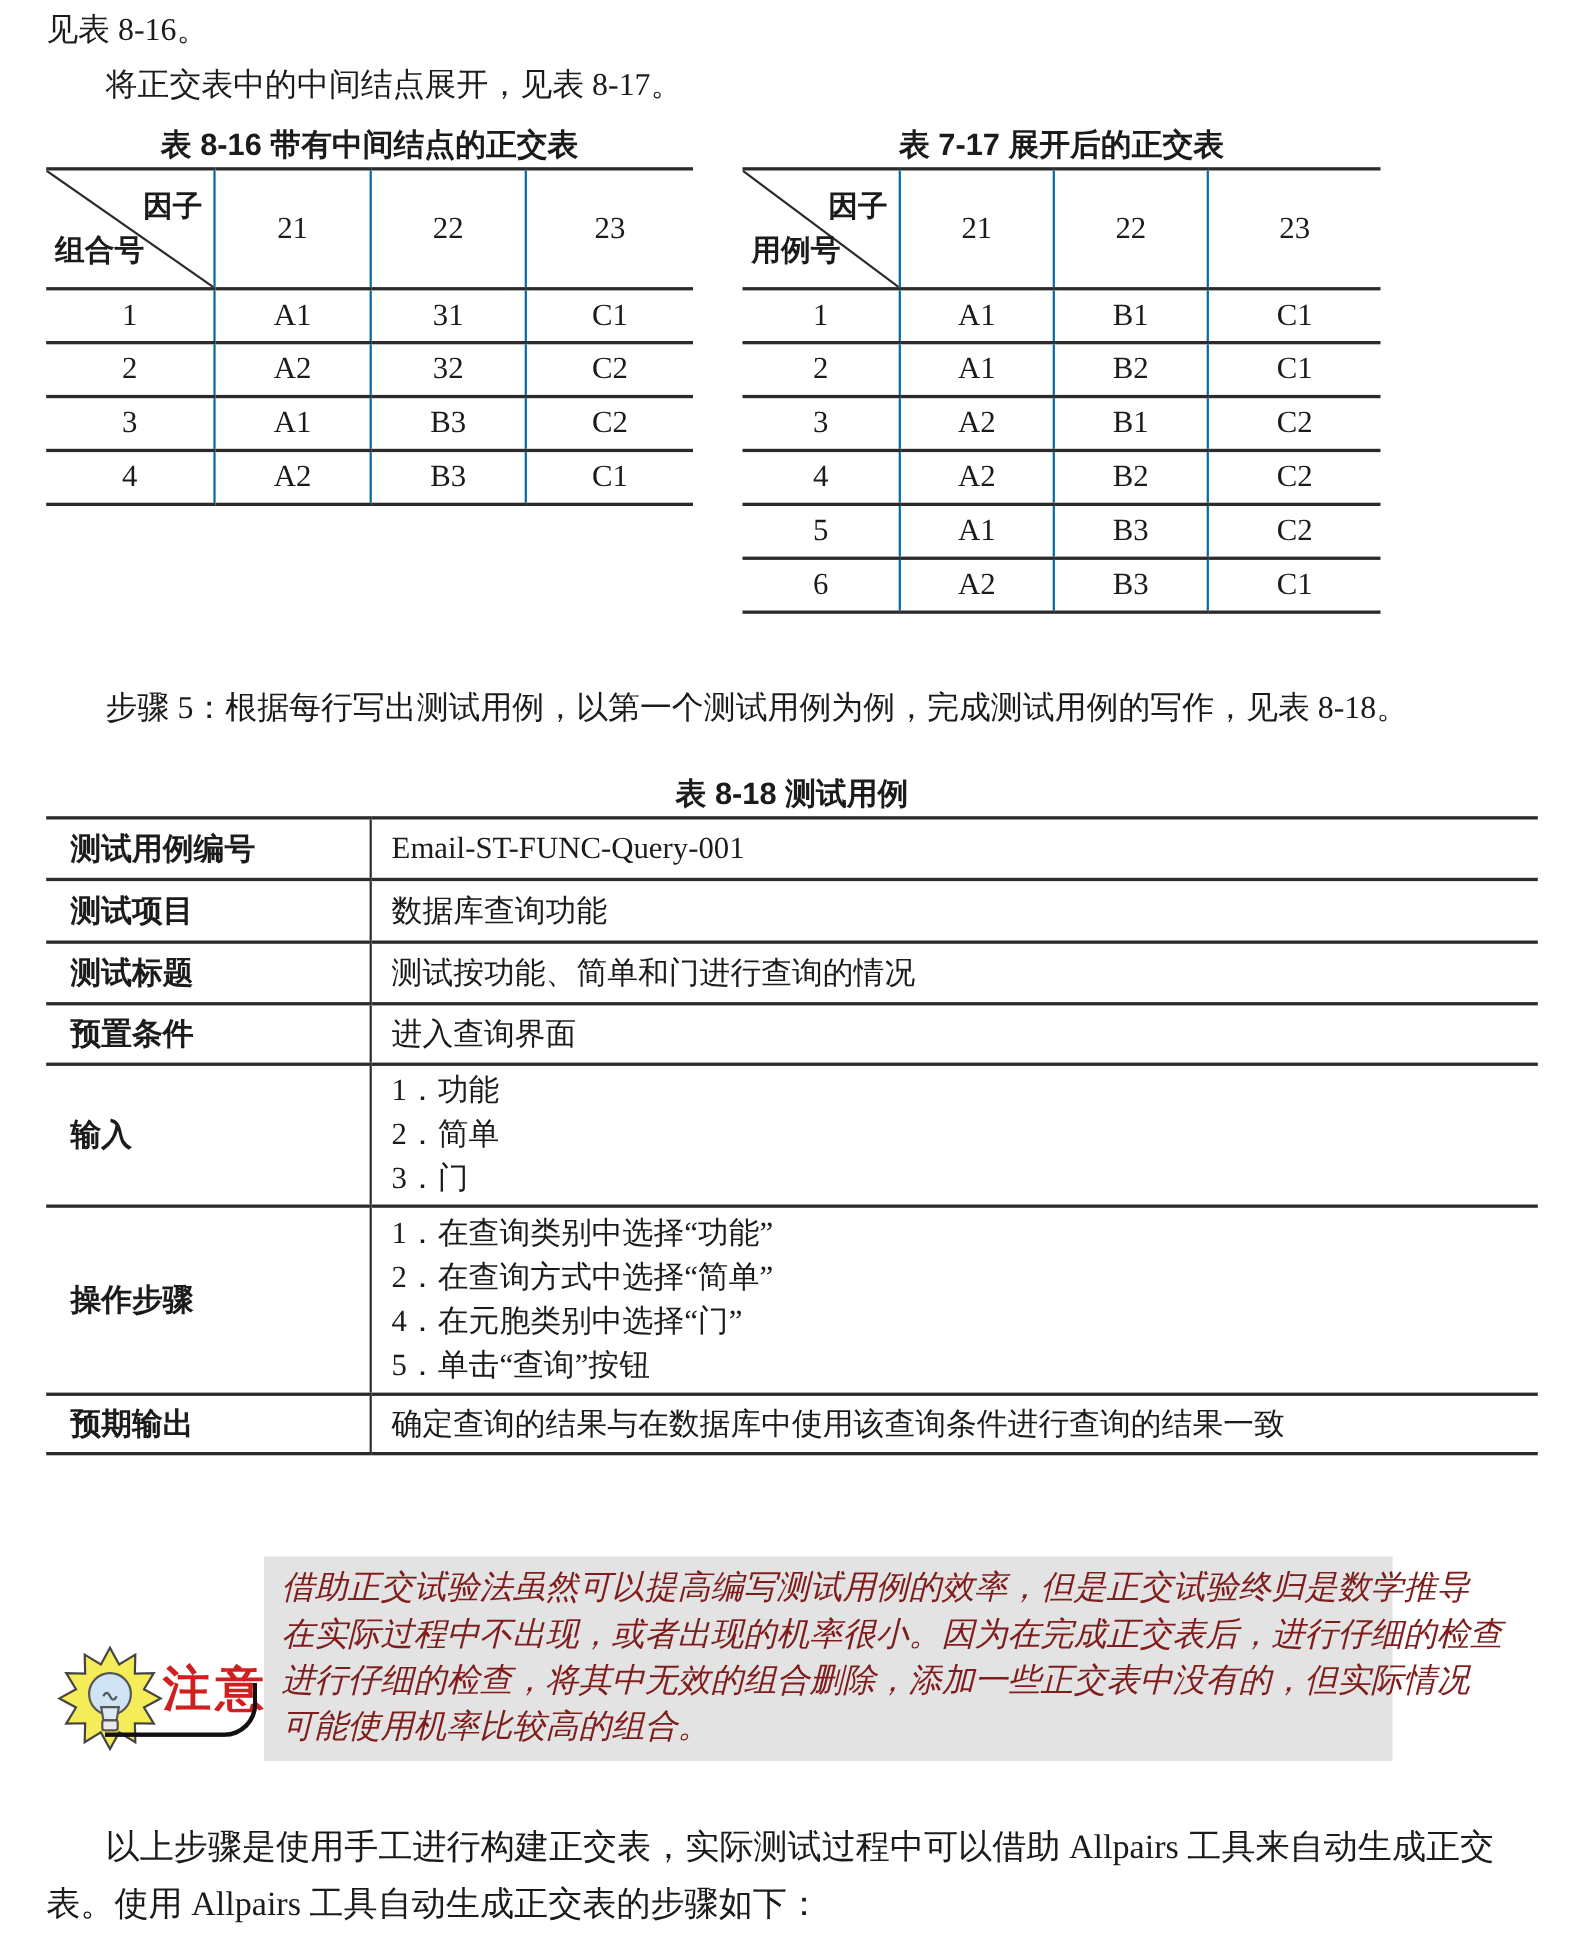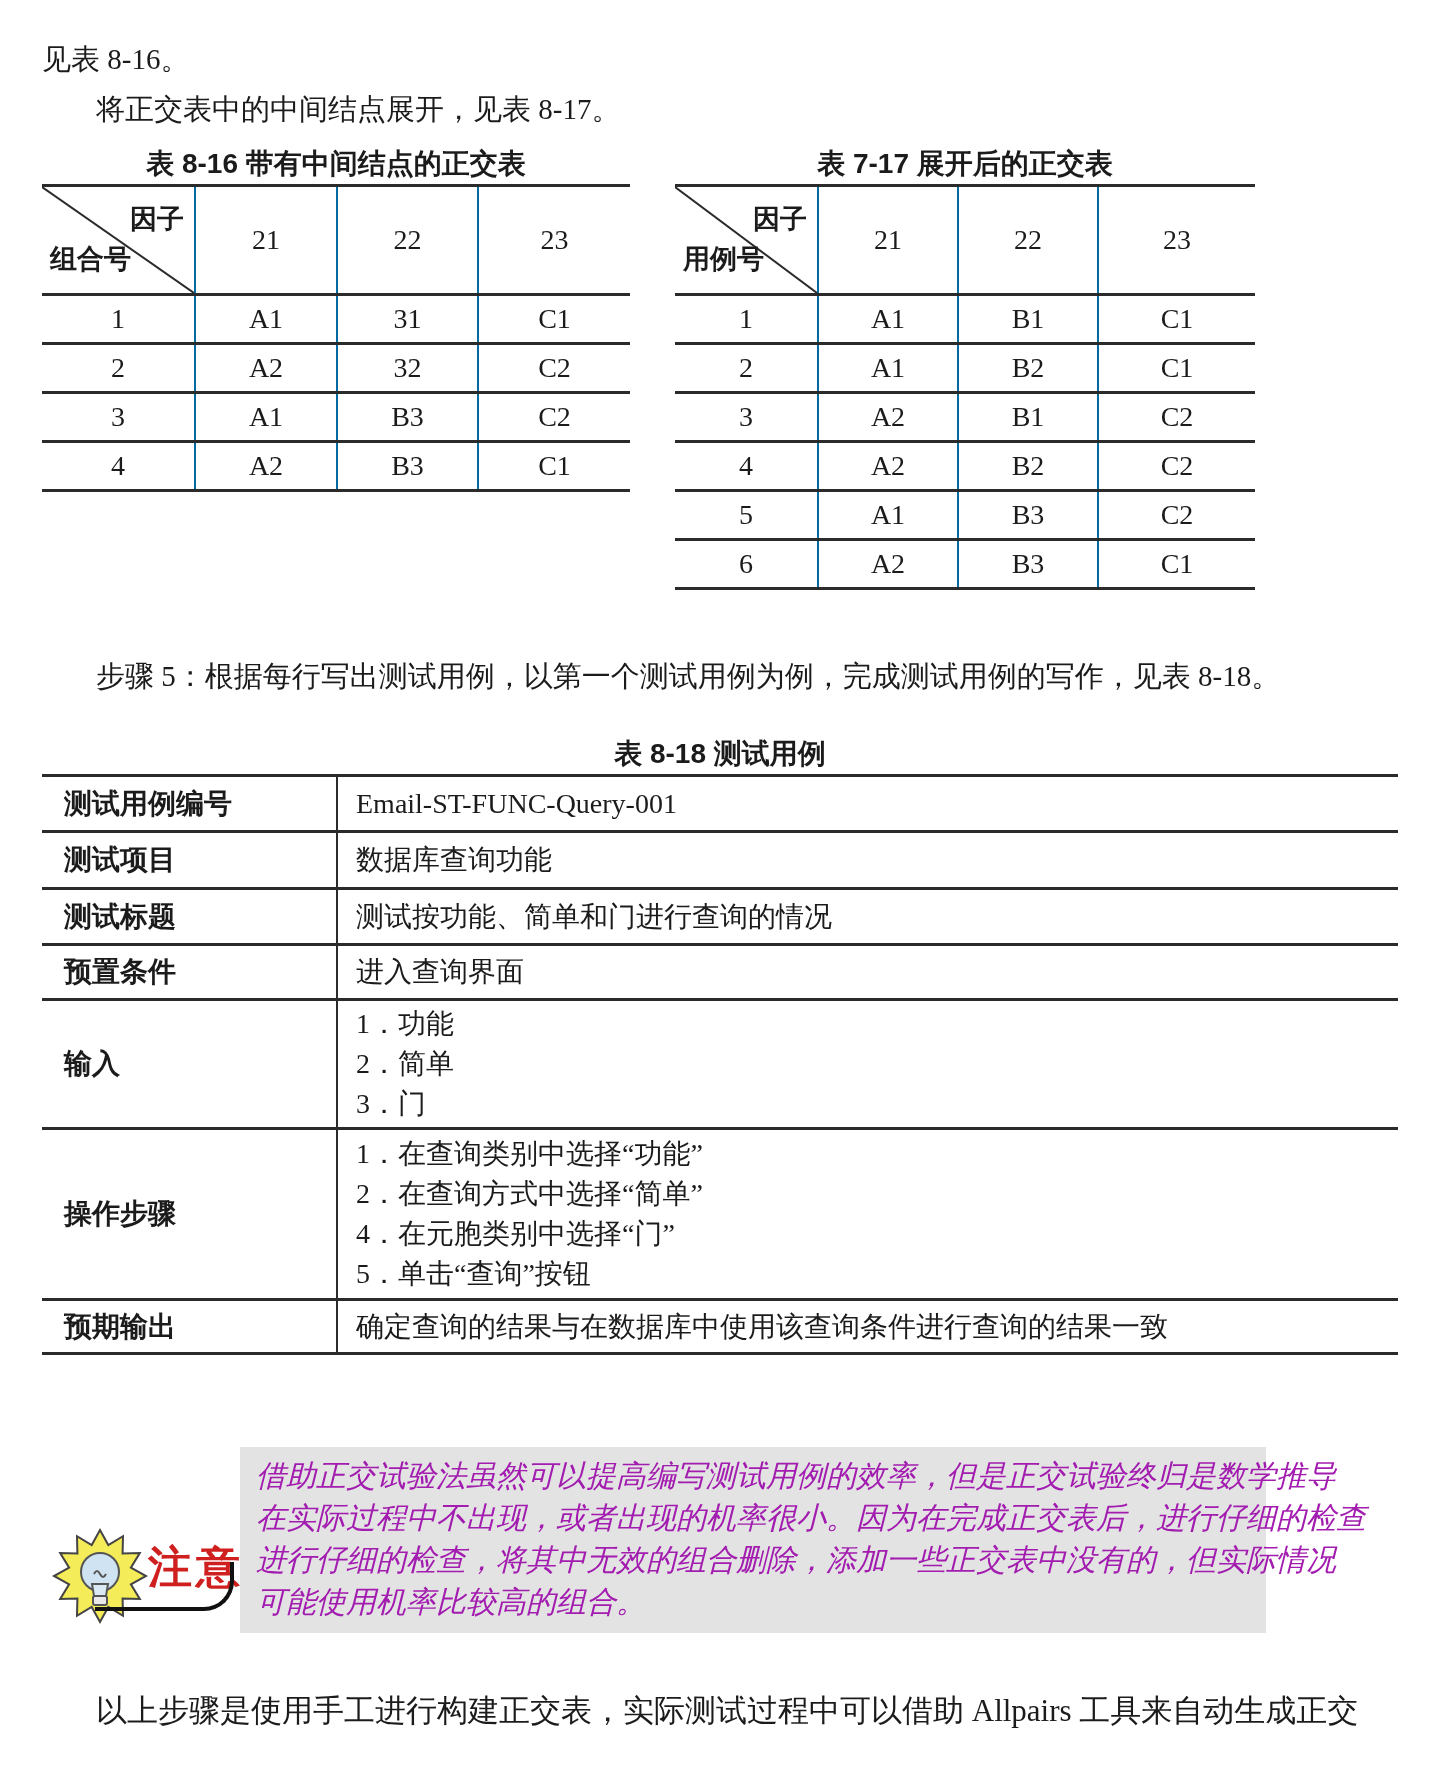--- a/index.html
+++ b/index.html
@@ -1,21 +1,21 @@
 <!DOCTYPE html>
 <html><head>
 <meta charset="utf-8">
 <style>
   html,body{margin:0;padding:0;background:#ffffff;}
   #page{
     position:relative;width:1440px;height:1771px;background:#ffffff;
     font-family:"Liberation Serif","DejaVu Serif",serif;color:#1b1b1b;
     overflow:hidden;
   }
-  .abs{position:absolute;margin-top:32px;}
+  .abs{position:absolute;}
   .para{font-size:29px;line-height:1.35;white-space:nowrap;}
   .caption{
     font-family:"Liberation Sans","DejaVu Sans",sans-serif;
     font-weight:bold;font-size:28px;text-align:center;white-space:nowrap;
   }
   
   table.ortho{border-collapse:collapse;table-layout:fixed;}
   table.ortho td{
     border-top:3px solid #2b2b2b;text-align:center;font-size:28px;padding:0;
     height:46px;vertical-align:middle;
@@ -42,21 +42,21 @@
     padding-left:22px;white-space:nowrap;
   }
   table.kv td.val{border-left:2px solid #2b2b2b;padding-left:18px;}
   .vline{line-height:40px;white-space:nowrap;}
   .pad-v{padding-top:10px;padding-bottom:10px;}
   
   .note-bg{
     background:#e3e3e3;width:1010px;padding:8px 0 10px 16px;
   }
   .note-line{
-    font-size:30px;line-height:42px;font-style:italic;white-space:nowrap;color:#a21caf;
+    font-size:30px;line-height:42px;font-style:italic;white-space:nowrap;color:#7f1d1d;
   }
   .note-badge-text{
     font-family:"Liberation Sans","DejaVu Sans",sans-serif;font-weight:bold;
     font-size:44px;color:#cf1f1f;letter-spacing:4px;white-space:nowrap;
   }
   .note-curve{
     border-bottom:4px solid #111;border-right:4px solid #111;
     border-bottom-right-radius:30px;width:135px;height:45px;
   }
 </style>
@@ -251,14 +251,15 @@
   <div class="abs note-curve" style="left:95px;top:1530px;"></div>
 
   <div class="abs note-bg" style="left:240px;top:1415px;">
     <div class="note-line">借助正交试验法虽然可以提高编写测试用例的效率，但是正交试验终归是数学推导</div>
     <div class="note-line">在实际过程中不出现，或者出现的机率很小。因为在完成正交表后，进行仔细的检查</div>
     <div class="note-line">进行仔细的检查，将其中无效的组合删除，添加一些正交表中没有的，但实际情况</div>
     <div class="note-line">可能使用机率比较高的组合。</div>
   </div>
 
   <div class="abs para" style="left:96px;top:1658px;font-size:31px;">以上步骤是使用手工进行构建正交表，实际测试过程中可以借助 Allpairs 工具来自动生成正交</div>
+  <div class="abs para" style="left:42px;top:1710px;font-size:31px;">表。使用 Allpairs 工具自动生成正交表的步骤如下：</div>
 
 </div>
 
 </body></html>

